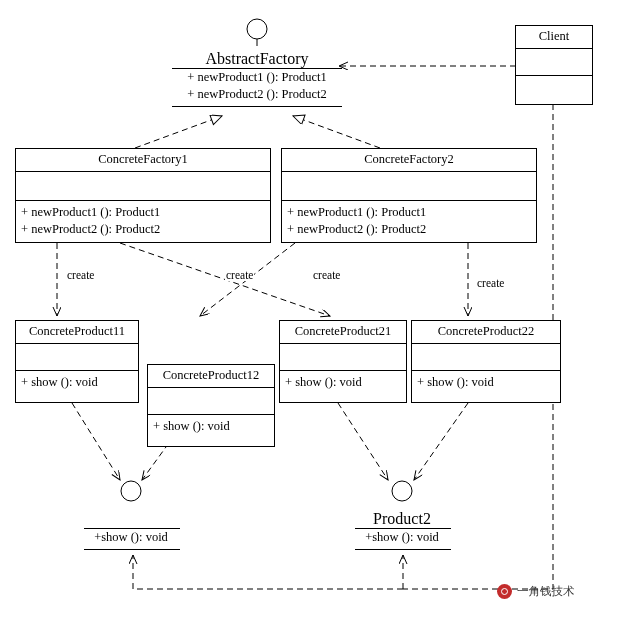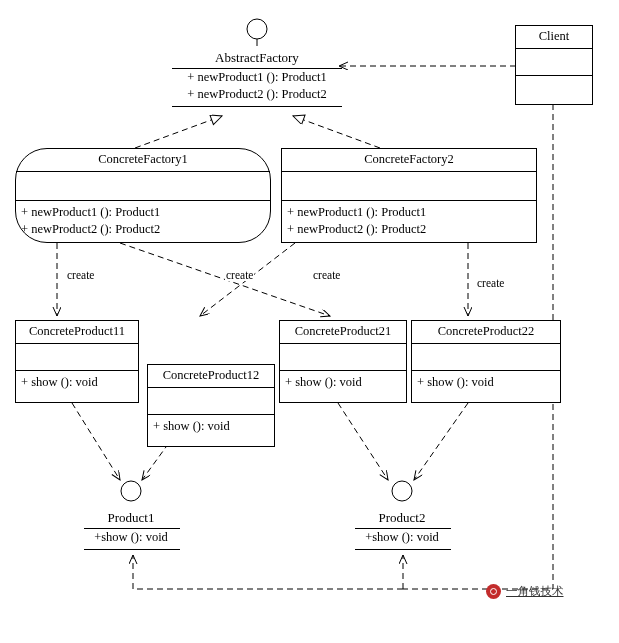--- a/index.html
+++ b/index.html
@@ -50,21 +50,21 @@
     padding: 3px 5px 4px 5px;
   }
   .uml-op {
     font-size: 12.5px;
     line-height: 1.35;
     white-space: nowrap;
   }
   .iface-label {
     position: absolute;
     text-align: center;
-    font-size: 13px;
+    font-size: 16px;
     white-space: nowrap;
   }
   .iface-line {
     position: absolute;
     border-top: 1px solid #000;
   }
   .iface-op {
     position: absolute;
     text-align: center;
     font-size: 12.5px;
@@ -150,21 +150,21 @@
   <div class="iface-op" style="left:172px; top:70px; width:170px;">+ newProduct1 (): Product1</div>
   <div class="iface-op" style="left:172px; top:87px; width:170px;">+ newProduct2 (): Product2</div>
   <div class="iface-line" style="left:172px; top:106px; width:170px;"></div>
 
   <div class="uml-class" style="left:515px; top:25px; width:78px; height:80px;">
     <div class="uml-name">Client</div>
     <div class="uml-attrs" style="height:26px;"></div>
     <div class="uml-ops" style="height:26px;"></div>
   </div>
 
-  <div class="uml-class" style="left:15px; top:148px; width:256px; height:95px;border-radius:32px;">
+  <div class="uml-class" style="left:15px; top:148px; width:256px; height:95px;">
     <div class="uml-name">ConcreteFactory1</div>
     <div class="uml-attrs" style="height:28px;"></div>
     <div class="uml-ops">
       <div class="uml-op">+ newProduct1 (): Product1</div>
       <div class="uml-op">+ newProduct2 (): Product2</div>
     </div>
   </div>
 
   <div class="uml-class" style="left:281px; top:148px; width:256px; height:95px;">
     <div class="uml-name">ConcreteFactory2</div>
@@ -200,33 +200,32 @@
   </div>
 
   <div class="uml-class" style="left:411px; top:320px; width:150px; height:83px;">
     <div class="uml-name">ConcreteProduct22</div>
     <div class="uml-attrs" style="height:26px;"></div>
     <div class="uml-ops">
       <div class="uml-op">+ show (): void</div>
     </div>
   </div>
 
-  <div class="iface-label" style="left:71px; top:510px; width:120px;">Product1</div>
   <div class="iface-line" style="left:84px; top:528px; width:96px;"></div>
   <div class="iface-op" style="left:71px; top:530px; width:120px;">+show (): void</div>
   <div class="iface-line" style="left:84px; top:549px; width:96px;"></div>
 
   <div class="iface-label" style="left:342px; top:510px; width:120px;">Product2</div>
   <div class="iface-line" style="left:355px; top:528px; width:96px;"></div>
   <div class="iface-op" style="left:342px; top:530px; width:120px;">+show (): void</div>
   <div class="iface-line" style="left:355px; top:549px; width:96px;"></div>
 
   <div class="edge-label" style="left:66px; top:269px;">create</div>
   <div class="edge-label" style="left:225px; top:269px;">create</div>
   <div class="edge-label" style="left:312px; top:269px;">create</div>
   <div class="edge-label" style="left:476px; top:277px;">create</div>
 
-  <div class="watermark" style="left:486px; top:584px;text-decoration:underline;">
+  <div class="watermark" style="left:497px; top:584px;">
     <span class="wm-logo"></span>
     <span>一角钱技术</span>
   </div>
 
 </div>
 
 </body></html>

